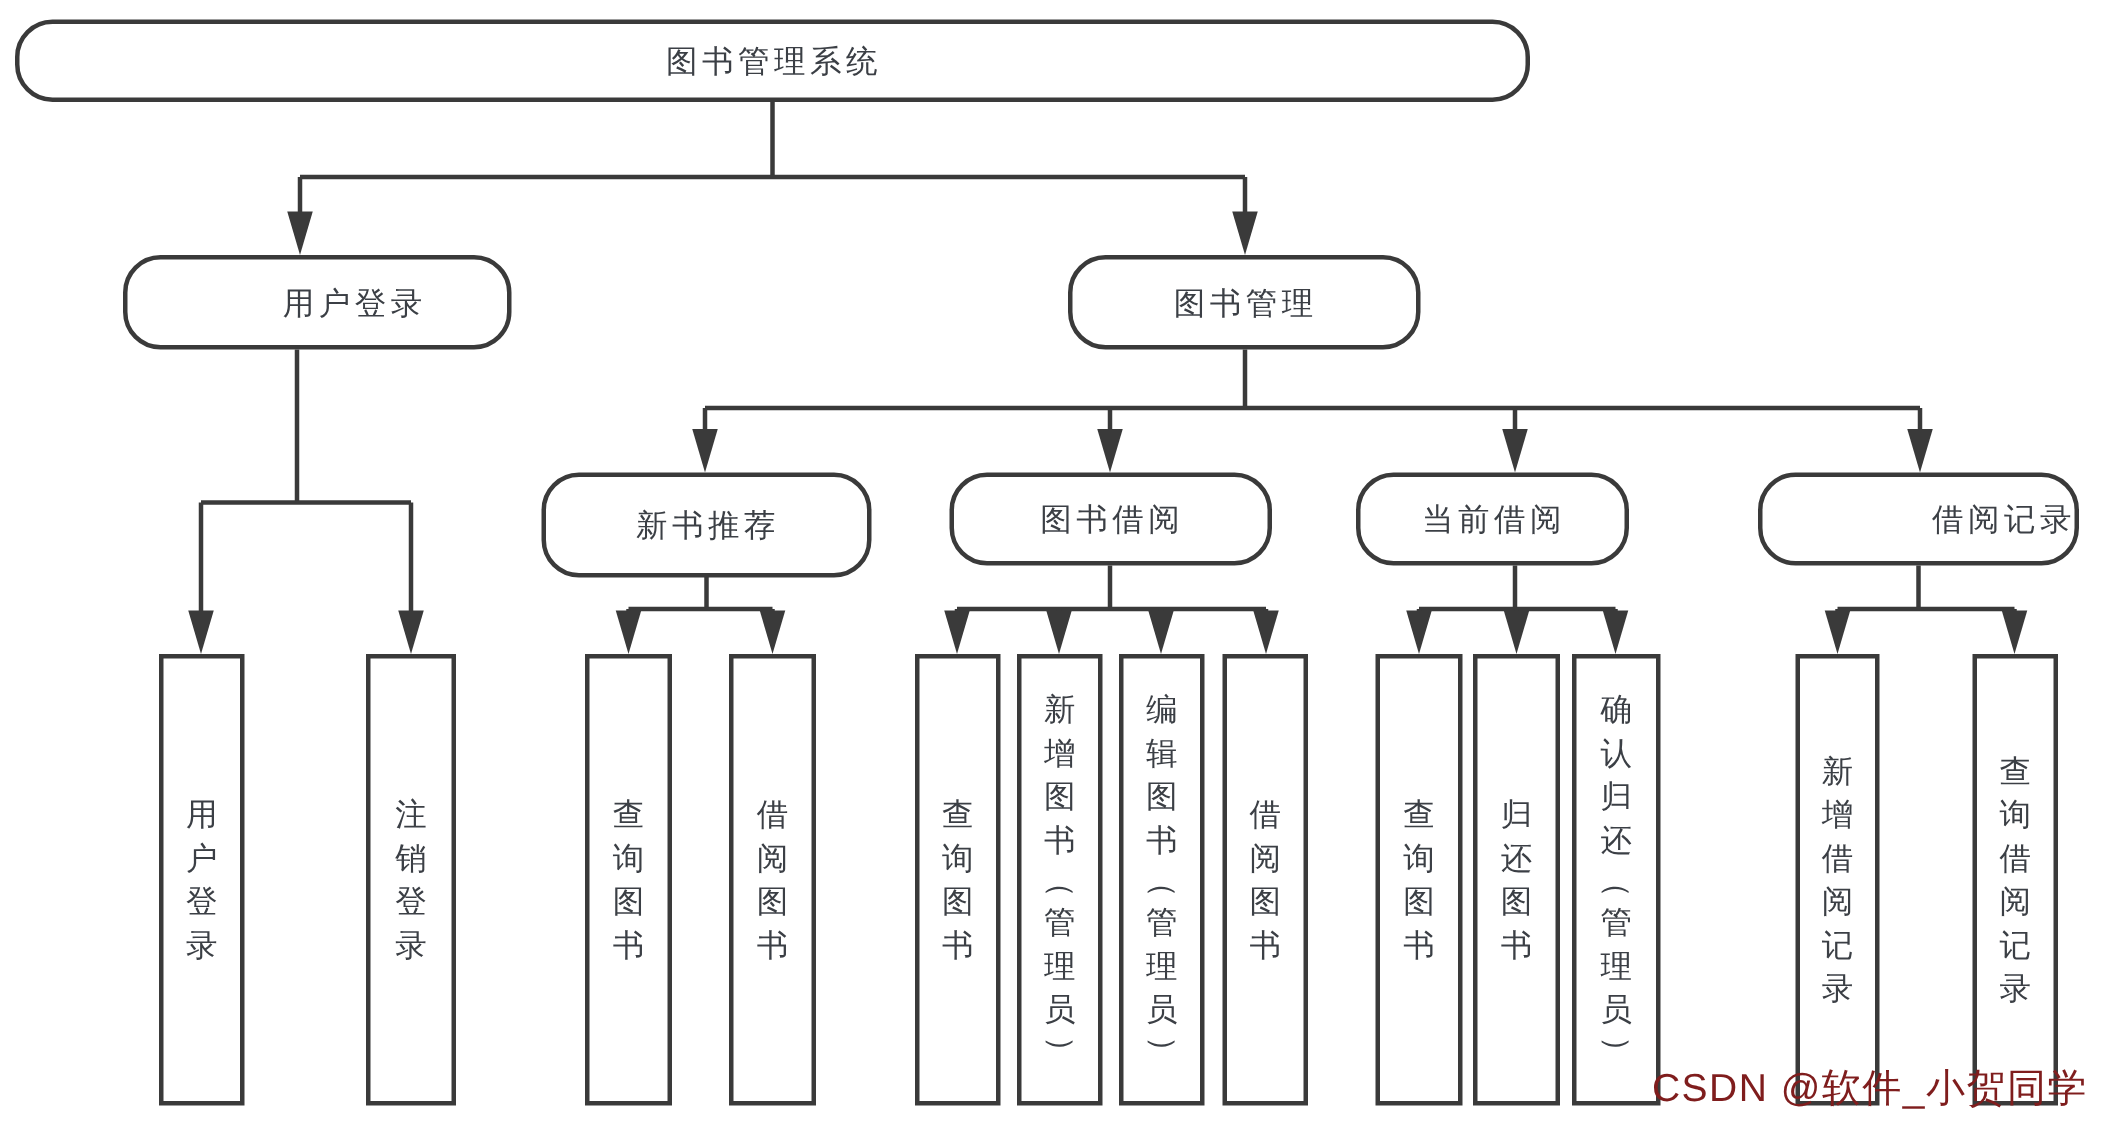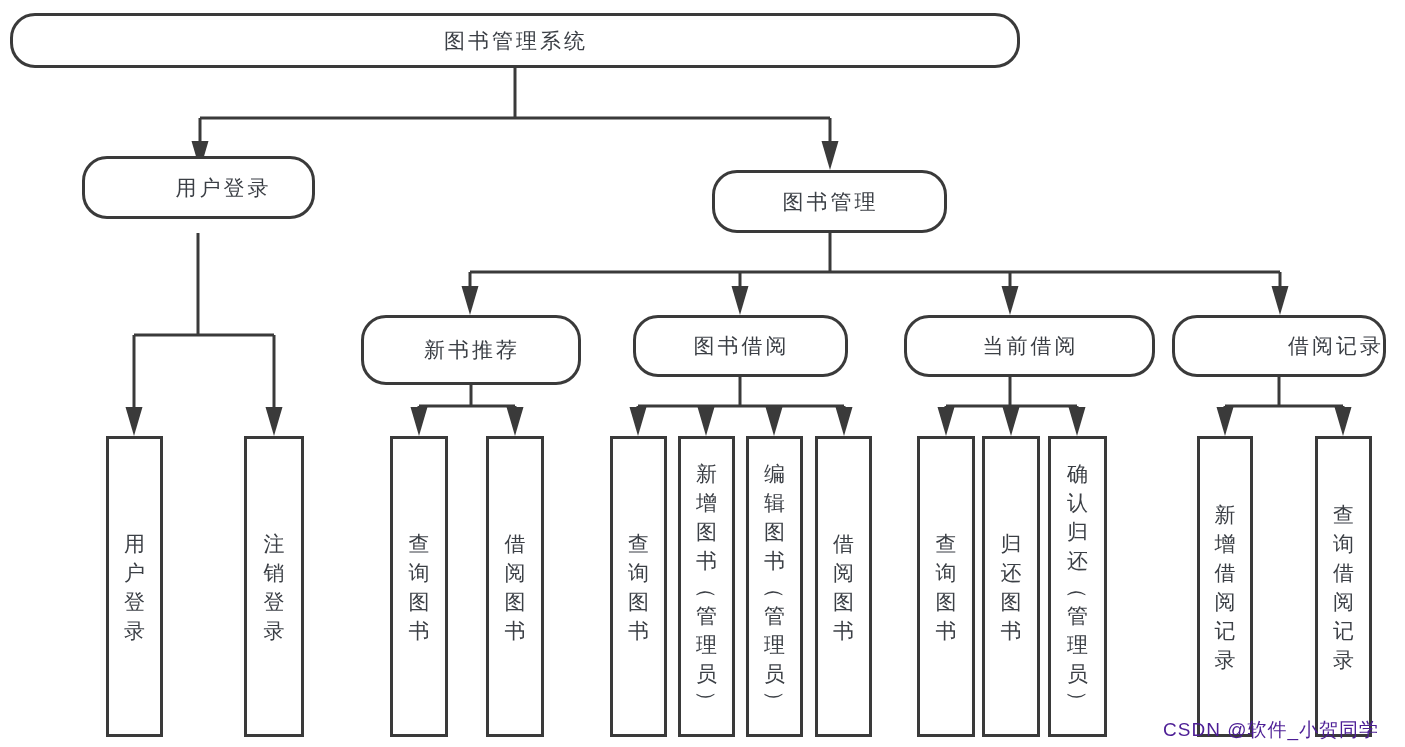--- a/index.html
+++ b/index.html
@@ -48,25 +48,25 @@
     width: 100%;
     text-align: center;
   }
   .vchar.rot {
     height: 26px;
     line-height: 26px;
     transform: rotate(90deg);
   }
   .watermark {
     position: absolute;
-    right: 26px;
+    right: 13px;
     bottom: 4px;
-    font-size: 19px;
+    font-size: 26px;
     letter-spacing: 1px;
-    color: #4c1d95;
+    color: #7f1d1d;
     z-index: 5;
     white-space: nowrap;
   }
 </style>
 </head>
 <body>
 
 <div class="canvas">
 
   <svg class="connectors" viewBox="0 0 1405 747" xmlns="http://www.w3.org/2000/svg">
@@ -121,34 +121,34 @@
       <line x1="1225" y1="406" x2="1225" y2="413" stroke="#3a3a3a" stroke-width="3"></line>
       <polygon points="1216.5,407 1233.5,407 1225,436" fill="#3a3a3a"></polygon>
       <line x1="1343" y1="406" x2="1343" y2="413" stroke="#3a3a3a" stroke-width="3"></line>
       <polygon points="1334.5,407 1351.5,407 1343,436" fill="#3a3a3a"></polygon>
     </svg>
 
   <div class="node h" style="left:10px; top:13px; width:1010px; height:55px;">
     <span class="lbl">图书管理系统</span>
   </div>
 
-  <div class="node h" style="left:82px; top:156px; width:233px; height:63px;padding-left:48px;">
+  <div class="node h" style="left:82px; top:170px; width:259px; height:63px;padding-left:48px;">
     <span class="lbl">用户登录</span>
   </div>
   <div class="node h" style="left:712px; top:170px; width:235px; height:63px;align-items:center;">
     <span class="lbl">图书管理</span>
   </div>
 
   <div class="node h" style="left:361px; top:315px; width:220px; height:70px;">
     <span class="lbl">新书推荐</span>
   </div>
   <div class="node h" style="left:633px; top:315px; width:215px; height:62px;">
     <span class="lbl">图书借阅</span>
   </div>
-  <div class="node h" style="left:904px; top:315px; width:251px; height:62px;">
+  <div class="node h" style="left:904px; top:315px; width:182px; height:62px;">
     <span class="lbl">当前借阅</span>
   </div>
   <div class="node h" style="left:1172px; top:315px; width:214px; height:62px;justify-content:flex-end;">
     <span class="lbl">借阅记录</span>
   </div>
 
   <div class="node leaf" style="left:106px; top:436px; width:57px; height:301px;">
     <div class="vtext">
         <div class="vchar">用</div>
         <div class="vchar">户</div>

